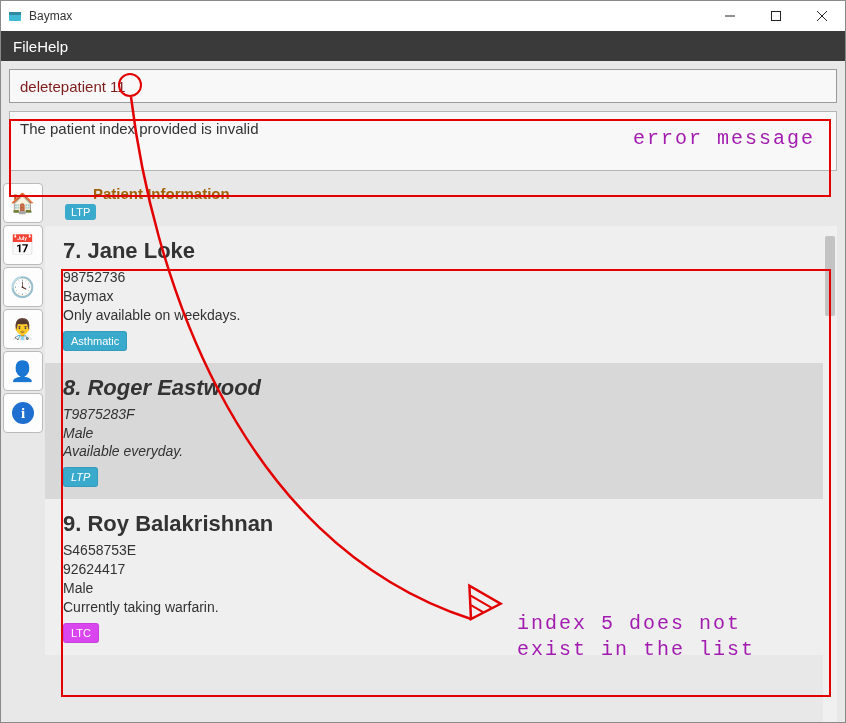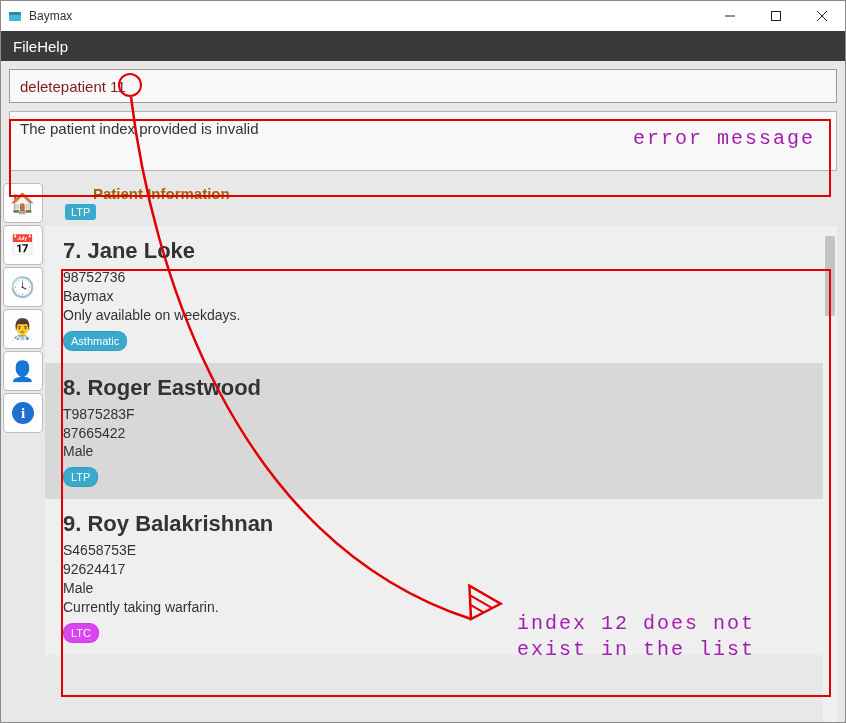--- a/index.html
+++ b/index.html
@@ -20,24 +20,24 @@
   .sidebar { width: 44px; background: #e8e8e8; padding: 4px 2px; display: flex; flex-direction: column; gap: 2px; }
   .side-btn { width: 40px; height: 40px; border: 1px solid #bbb; border-radius: 4px; background: #fdfdfd; display: flex; align-items: center; justify-content: center; cursor: pointer; font-size: 20px; }
   .main { flex: 1; display: flex; flex-direction: column; min-width: 0; padding-right: 8px; }
   .section-header { padding: 6px 10px 2px 20px; }
   .section-title { font-size: 15px; font-weight: 600; color: #a16207; margin-left: 28px; }
   .tag { display: inline-block; font-size: 11px; color: #fff; background: #39a9cc; border-radius: 3px; padding: 2px 6px; margin-top: 2px; }
   .list-wrap { flex: 1; overflow-y: auto; margin-top: 4px; position: relative; }
   .list-inner { padding-right: 4px; }
   .patient-card { padding: 12px 18px; font-size: 14px; color: #333; }
   .patient-card.light { background: #efefef; }
-  .patient-card.dark { background: #d8d8d8; }
+  .patient-card.dark { background: #d8d8d8; font-style: italic; }
   .p-name { font-size: 22px; font-weight: 700; margin-bottom: 4px; }
   .p-line { line-height: 1.35; }
-  .p-tag { display: inline-block; margin-top: 6px; font-size: 11px; color: #fff; border-radius: 9px; padding: 3px 7px; border: 1px solid rgba(0,0,0,.08); }
+  .p-tag { display: inline-block; margin-top: 6px; font-size: 11px; color: #fff; border-radius: 3px; padding: 3px 7px; border: 1px solid rgba(0,0,0,.08); }
   .scrollbar { position: absolute; right: 0; top: 0; width: 14px; height: 100%; background: #f0f0f0; }
   .scrollbar-thumb { position: absolute; left: 2px; width: 10px; top: 10px; height: 80px; background: #c3c3c3; border-radius: 2px; }
 
   
   .anno-layer { position: absolute; inset: 0; pointer-events: none; }
   .anno-rect { position: absolute; border: 2px solid #e30000; }
   .anno-circle { position: absolute; border: 2px solid #e30000; border-radius: 50%; }
   .anno-text { position: absolute; color: #a21caf; font-family: "Courier New", monospace; white-space: pre; }
 </style>
 </head>
@@ -113,21 +113,21 @@
 
       <div class="main">
         <div class="section-header">
           <div class="section-title">Patient Information</div>
           <span class="tag">LTP</span>
         </div>
 
         <div class="list-wrap">
           <div class="list-inner" id="list-inner">
               <div class="patient-card light"><div class="p-name">7.  Jane Loke</div><div class="p-line">98752736</div><div class="p-line">Baymax</div><div class="p-line">Only available on weekdays.</div><span class="p-tag" style="background:#39a9cc;">Asthmatic</span></div>
-              <div class="patient-card dark"><div class="p-name">8.  Roger Eastwood</div><div class="p-line">T9875283F</div><div class="p-line">87665422</div><div class="p-line">Male</div><span class="p-tag" style="background:#39a9cc;">LTP</span></div>
+              <div class="patient-card dark"><div class="p-name">8.  Roger Eastwood</div><div class="p-line">T9875283F</div><div class="p-line">Male</div><div class="p-line">Available everyday.</div><span class="p-tag" style="background:#39a9cc;">LTP</span></div>
               <div class="patient-card light"><div class="p-name">9.  Roy Balakrishnan</div><div class="p-line">S4658753E</div><div class="p-line">92624417</div><div class="p-line">Male</div><div class="p-line">Currently taking warfarin.</div><span class="p-tag" style="background:#d946ef;">LTC</span></div>
             </div>
           <div class="scrollbar">
             <div class="scrollbar-thumb"></div>
           </div>
         </div>
       </div>
     </div>
 
     <div class="anno-layer">
@@ -143,18 +143,18 @@
       <svg style="position:absolute; left:0; top:0; width:846px; height:663px; overflow:visible;">
         <path d="M 130 36 C 150 200, 230 480, 470 558" stroke="#e30000" stroke-width="2.5" fill="none"></path>
 
         <g transform="translate(470,558) rotate(30)">
           <path d="M 0 0 L -18 -28 L 18 -28 Z" fill="none" stroke="#e30000" stroke-width="2.5"></path>
           <line x1="-12" y1="-20" x2="12" y2="-20" stroke="#e30000" stroke-width="2"></line>
           <line x1="-7" y1="-12" x2="7" y2="-12" stroke="#e30000" stroke-width="2"></line>
         </g>
       </svg>
 
-      <div class="anno-text" style="left:516px; top:550px; font-size:20px; letter-spacing:2px; line-height:1.3;">index 12 does not
+      <div class="anno-text" style="left:516px; top:550px; font-size:20px; letter-spacing:2px; line-height:1.3;">index 5 does not
 exist in the list</div>
     </div>
 
   </div>
 </div>
 
 </body></html>

